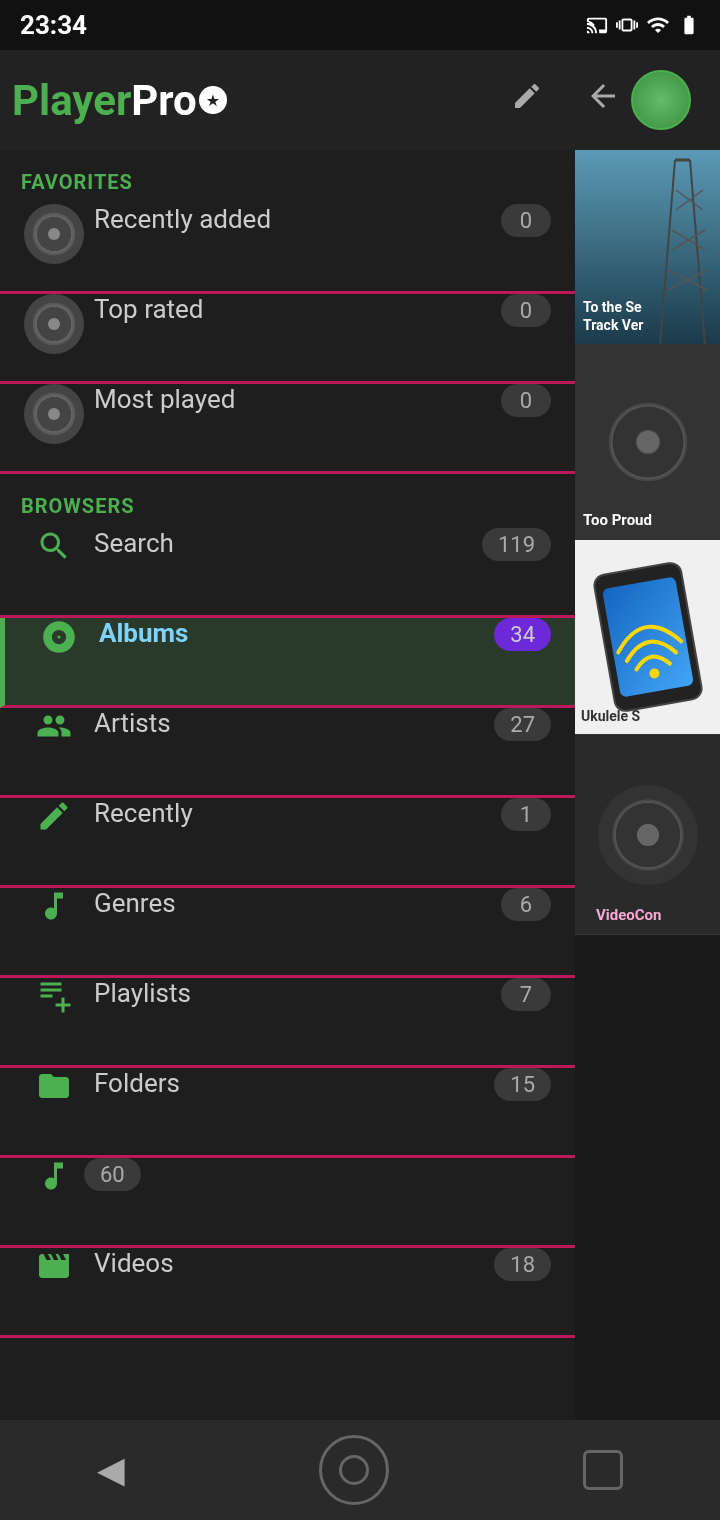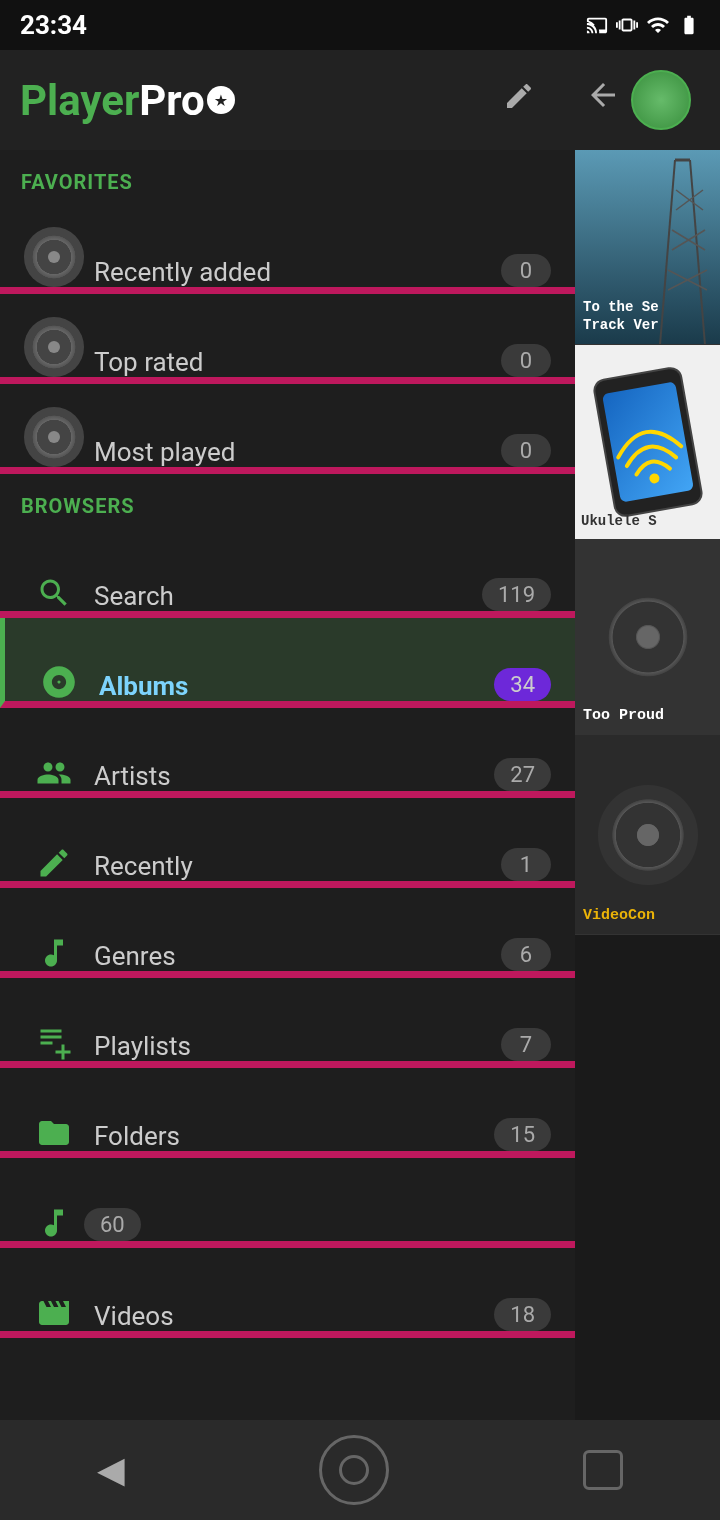--- a/index.html
+++ b/index.html
@@ -36,21 +36,21 @@
       gap: 8px;
     }
 
     
     .header {
       width: 100%;
       height: 100px;
       background: #222;
       display: flex;
       align-items: center;
-      padding: 0 20px;
+      padding: 0 12px;
       position: relative;
       z-index: 10;
     }
     .logo {
       flex: 1;
       display: flex;
       align-items: center;
     }
     .logo-player {
       color: #4caf50;
@@ -100,21 +100,20 @@
 
     
     .right-panel {
       width: 145px;
       background: #1a1a1a;
       position: absolute;
       right: 0;
       top: 0;
       bottom: 0;
       overflow: hidden;
-      font-family: Liberation Mono, monospace;
     }
 
     
     .right-header {
       height: 100px;
       background: #222;
       display: flex;
       align-items: center;
       padding: 0 10px;
       gap: 10px;
@@ -216,41 +215,41 @@
     .card-vinyl2 {
       background: #2a2a2a;
       display: flex;
       align-items: center;
       justify-content: center;
       height: 200px;
     }
     .card-video-label {
       position: absolute;
       bottom: 10px;
-      left: 8px;
-      color: #eab308;
+      left: 21px;
+      color: #f9a8d4;
       font-size: 15px;
       font-weight: bold;
     }
 
     
     .section-header {
       padding: 20px 21px 10px;
       color: #4caf50;
       font-size: 20px;
       font-weight: bold;
       letter-spacing: 1px;
     }
 
     .menu-item {
       display: flex;
-      align-items: flex-end;
+      align-items: flex-start;
       padding: 0 24px;
       height: 90px;
-      border-bottom: 7px solid #be185d;
+      border-bottom: 3px solid #be185d;
       cursor: pointer;
       position: relative;
     }
     .menu-item.active {
       background: #2a3a2a;
       border-left: 5px solid #4caf50;
     }
 
     .menu-icon {
       width: 60px;
@@ -534,46 +533,46 @@
         <line x1="101" y1="60" x2="128" y2="40" stroke="#555" stroke-width="1.5"></line>
         <line x1="97" y1="80" x2="130" y2="100" stroke="#555" stroke-width="1.5"></line>
         <line x1="97" y1="100" x2="130" y2="80" stroke="#555" stroke-width="1.5"></line>
         <line x1="93" y1="120" x2="132" y2="140" stroke="#555" stroke-width="1.5"></line>
         <line x1="93" y1="140" x2="132" y2="120" stroke="#555" stroke-width="1.5"></line>
       </svg>
       <div class="card-tower-label">
         <div>To the Se</div>
         <div>Track Ver</div>
       </div>
+    </div>
+
+    <div class="right-card card-vinyl">
+      <div class="vinyl-disc">
+        <div class="vinyl-center"></div>
+      </div>
+      <div class="card-vinyl-label">Too Proud</div>
     </div>
 
     <div class="right-card" style="background: #f0f0f0; display:flex; align-items:center; justify-content:center; position:relative;">
       <div class="phone-device">
         <div class="phone-screen">
           
           <svg width="74" height="110" viewBox="0 0 74 110">
             <g fill="none" stroke="#ffd700" stroke-width="4" stroke-linecap="round">
               <path d="M20 85 Q37 65 54 85"></path>
               <path d="M12 75 Q37 45 62 75"></path>
               <path d="M5 65 Q37 25 69 65"></path>
             </g>
             <circle cx="37" cy="92" r="5" fill="#ffd700"></circle>
           </svg>
         </div>
       </div>
       <div style="position:absolute;bottom:10px;left:6px;color:#333;font-size:14px;font-weight:bold;">Ukulele S</div>
     </div>
 
-    <div class="right-card card-vinyl">
-      <div class="vinyl-disc">
-        <div class="vinyl-center"></div>
-      </div>
-      <div class="card-vinyl-label">Too Proud</div>
-    </div>
-
     <div class="right-card card-vinyl2">
       <div class="vinyl-disc" style="width:100px;height:100px;">
         <div class="vinyl-center"></div>
       </div>
       <div class="card-video-label">VideoCon</div>
     </div>
 
   </div>
 
 </div>

